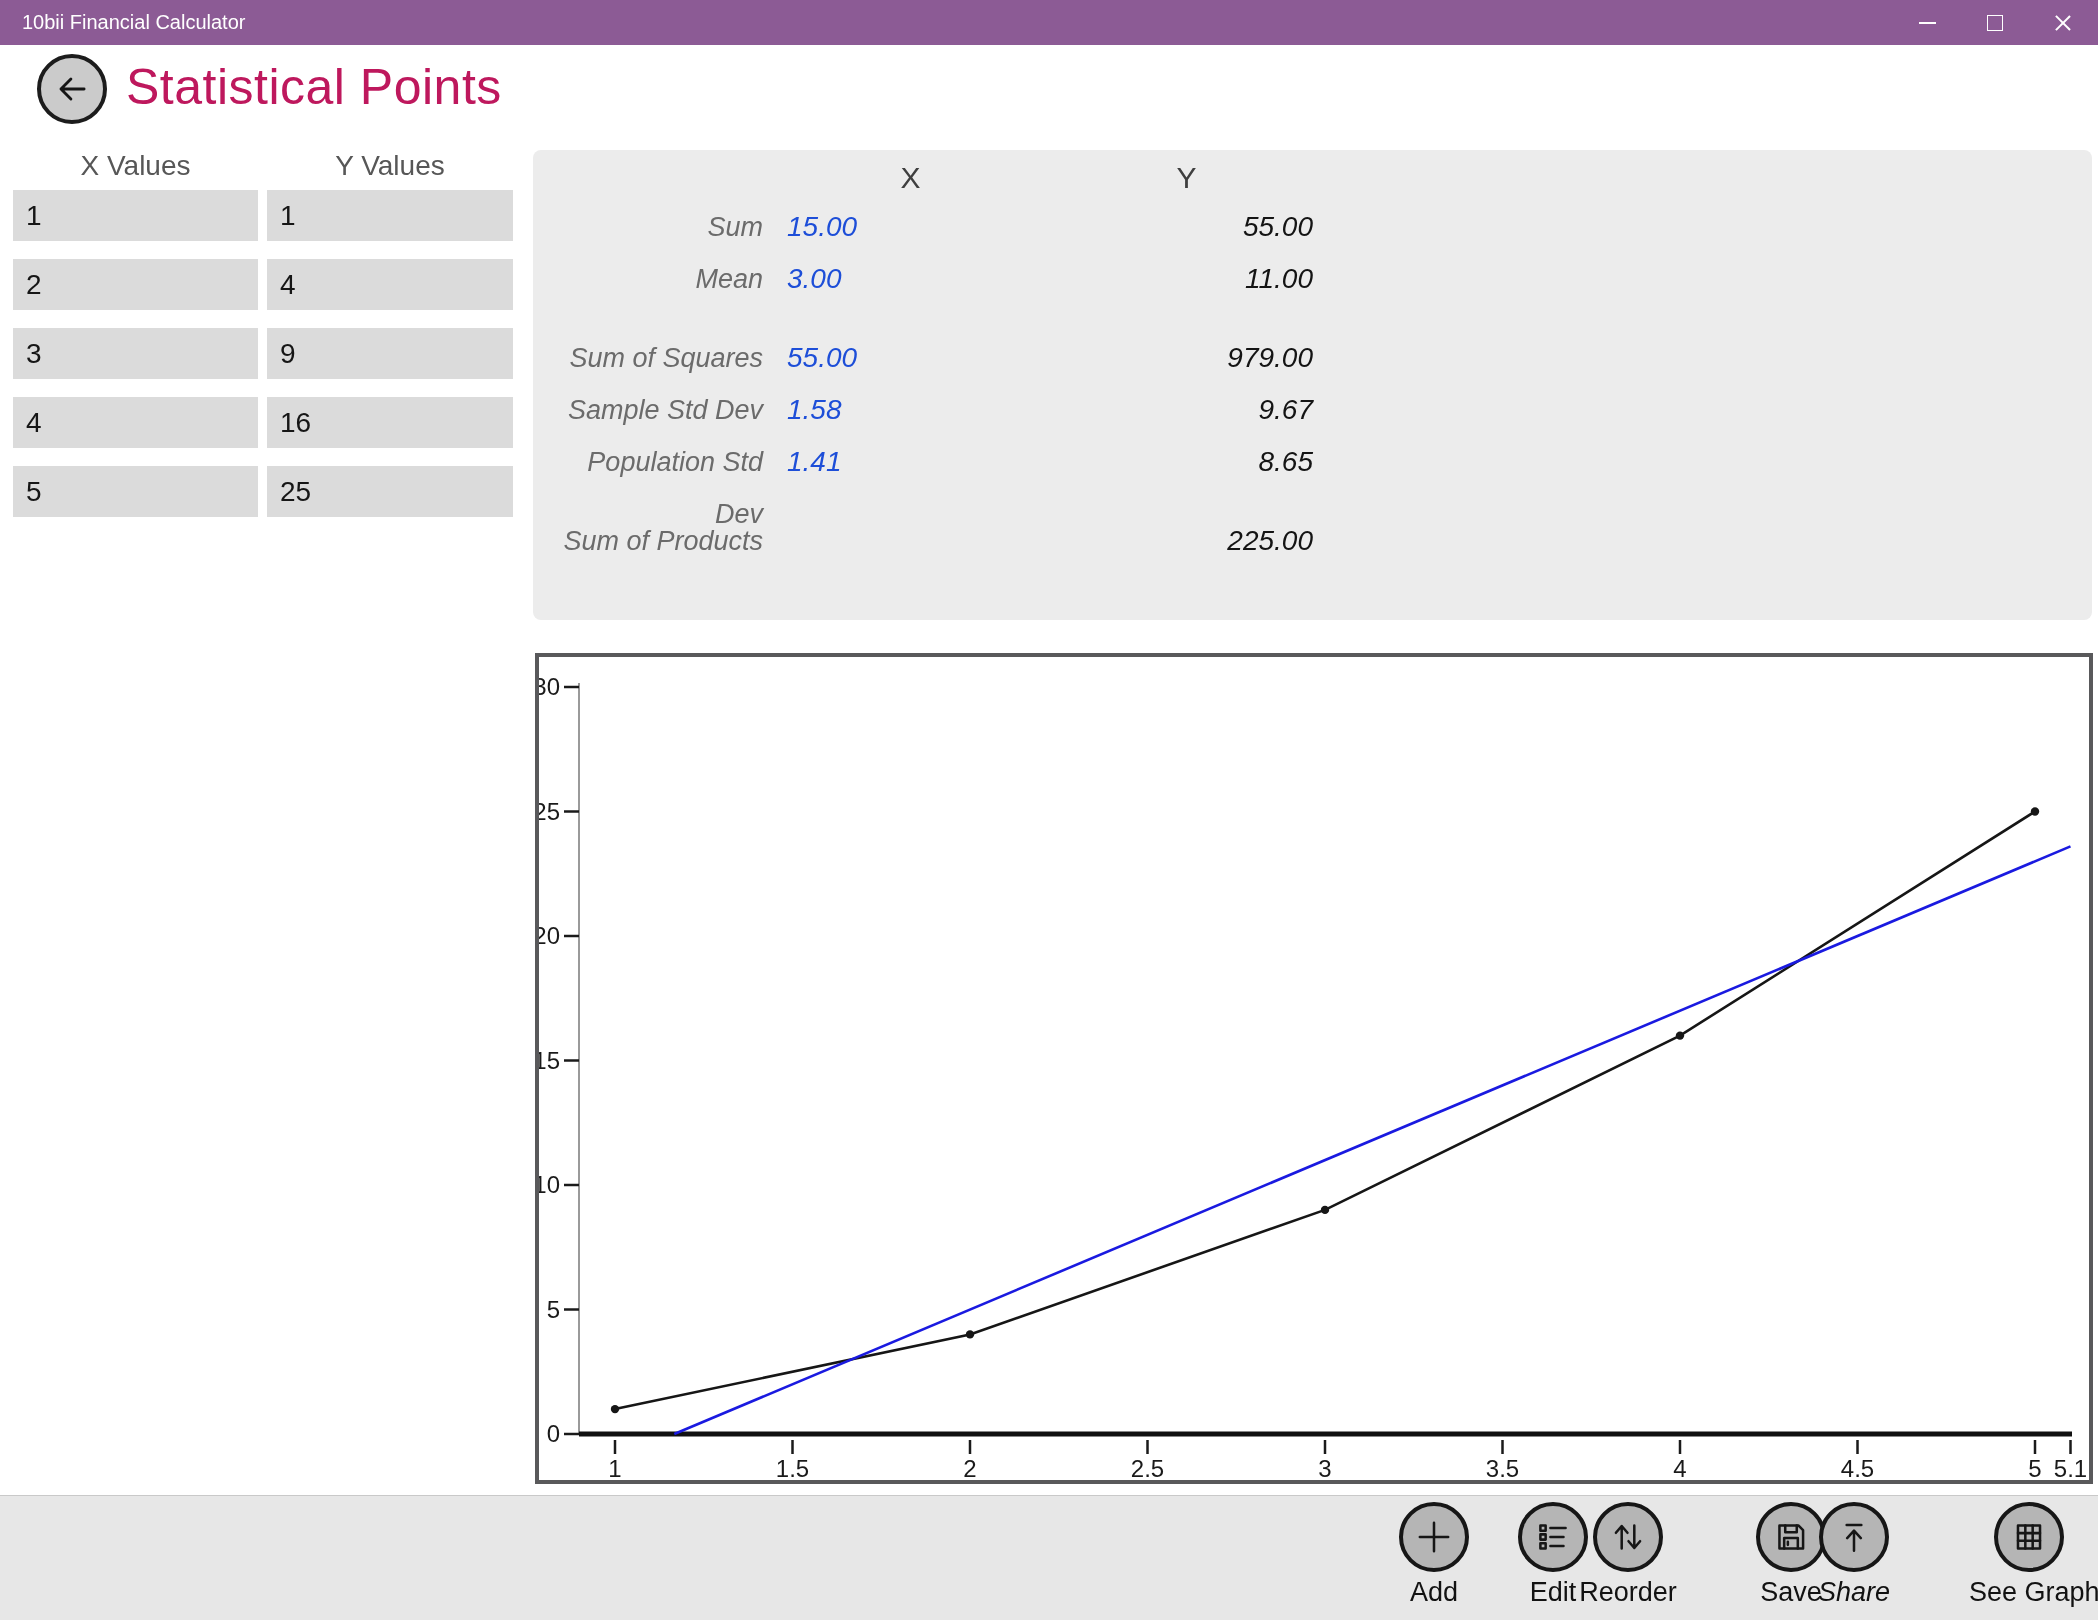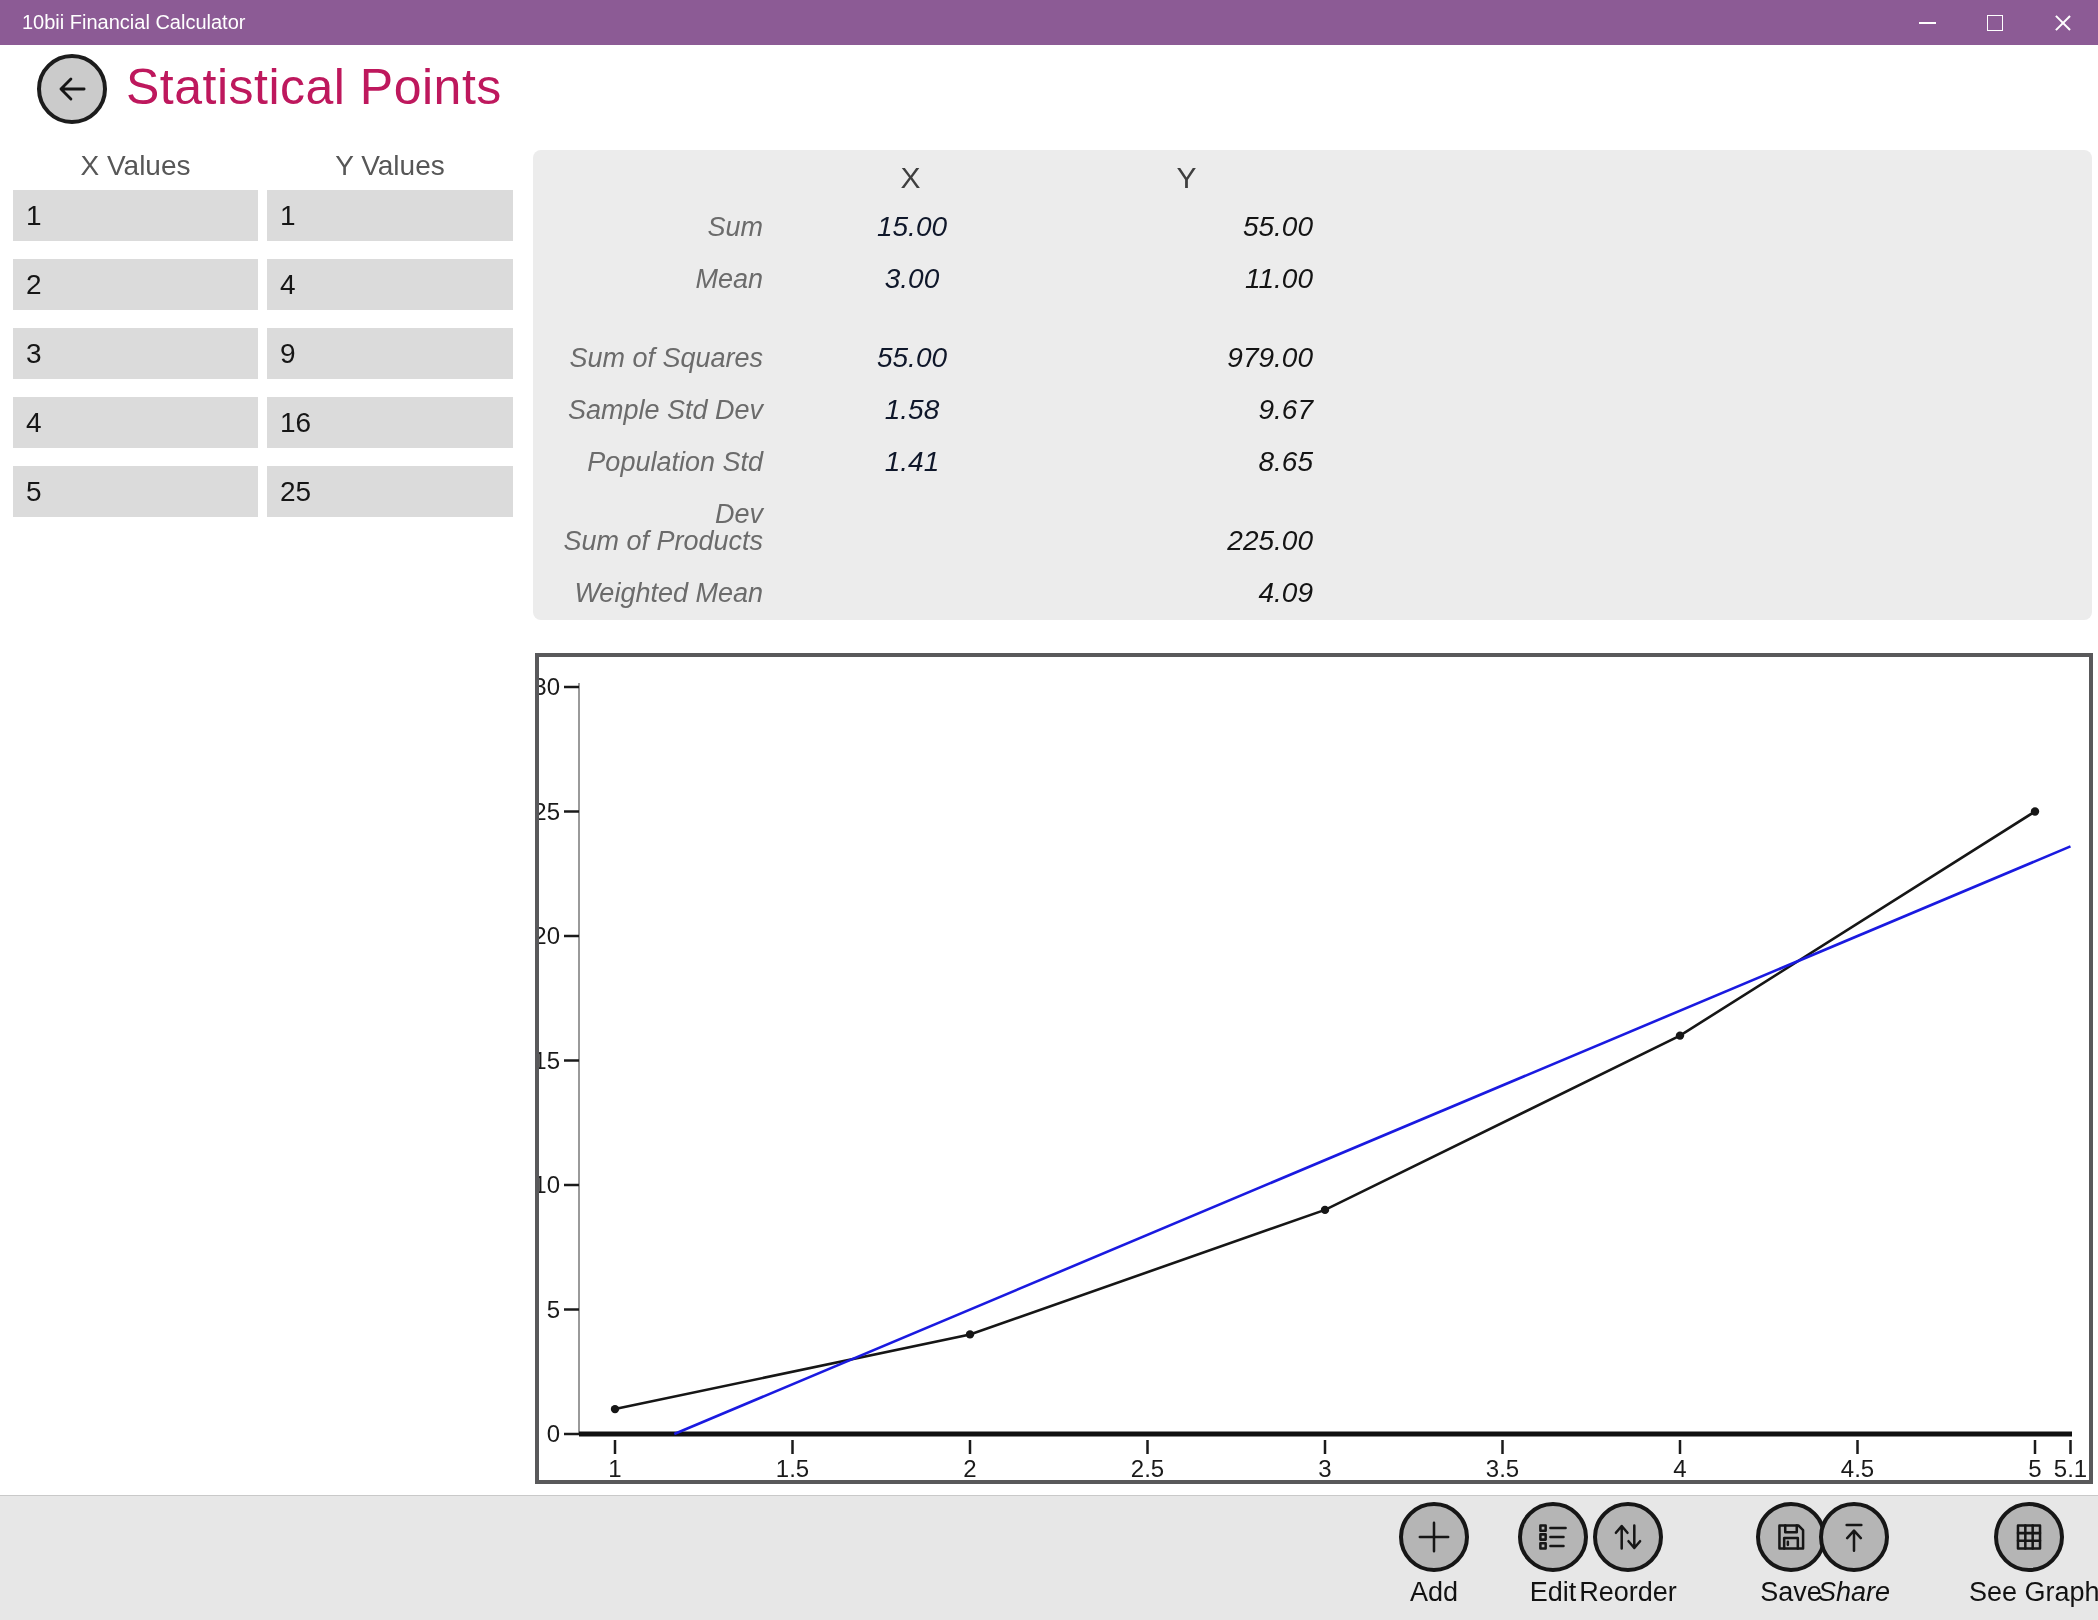--- a/index.html
+++ b/index.html
@@ -37,21 +37,21 @@
 
   
   .stats-panel{position:absolute;left:533px;top:150px;width:1559px;height:470px;background:#ececec;border-radius:8px;}
   .stats-colhead{position:absolute;top:8px;height:40px;font-size:30px;color:#3f3f3f;text-align:center;line-height:40px;}
   .stats-colhead.sx{left:250px;width:255px;}
   .stats-colhead.sy{left:527px;width:253px;}
   .stats-rows{position:absolute;left:0;top:51px;right:0;font-style:italic;}
   .stats-row{position:relative;height:52px;}
   .stats-row.gap{margin-top:27px;}
   .s-label{position:absolute;left:0;width:230px;text-align:right;font-size:27px;font-weight:300;color:#6b6b6b;line-height:52px;}
-  .s-x{position:absolute;left:254px;width:250px;text-align:center;font-size:28px;color:#0f172a;line-height:52px;}
+  .s-x{position:absolute;left:254px;width:250px;text-align:left;font-size:28px;color:#1d4ed8;line-height:52px;}
   .s-y{position:absolute;left:530px;width:250px;text-align:right;font-size:28px;color:#141414;line-height:52px;}
 
   
   .chart-frame{position:absolute;left:535px;top:653px;width:1558px;height:831px;border:4px solid #59595b;background:#ffffff;}
   .chart-frame svg{position:absolute;left:0;top:0;}
   .chart-frame svg text{font-family:"Liberation Sans","DejaVu Sans",sans-serif;font-size:24px;fill:#1a1a1a;}
 
   
   .toolbar{position:absolute;left:0;top:1495px;width:2098px;height:125px;background:#e7e7e7;border-top:1px solid #c9c9c9;padding-left:24px;}
   .tool-btn{position:absolute;top:6px;width:120px;text-align:center;cursor:pointer;}
@@ -132,25 +132,20 @@
       </div>
       <div class="stats-row">
         <span class="s-label">Population Std Dev</span>
         <span class="s-x">1.41</span>
         <span class="s-y">8.65</span>
       </div>
       <div class="stats-row gap">
         <span class="s-label">Sum of Products</span>
         <span class="s-x"></span>
         <span class="s-y">225.00</span>
-      </div>
-      <div class="stats-row">
-        <span class="s-label">Weighted Mean</span>
-        <span class="s-x"></span>
-        <span class="s-y">4.09</span>
       </div>
     </div>
   </section>
 
   <section class="chart-frame">
     <svg id="chart" width="1550" height="823" viewBox="0 0 1550 823">
         <line x1="40" y1="26" x2="40" y2="777" stroke="#9a9a9a" stroke-width="2"></line>
         <line x1="25" y1="777" x2="40" y2="777" stroke="#1a1a1a" stroke-width="2.5"></line>
         <text x="21" y="785" text-anchor="end">0</text>
         <line x1="25" y1="652.5" x2="40" y2="652.5" stroke="#1a1a1a" stroke-width="2.5"></line>

